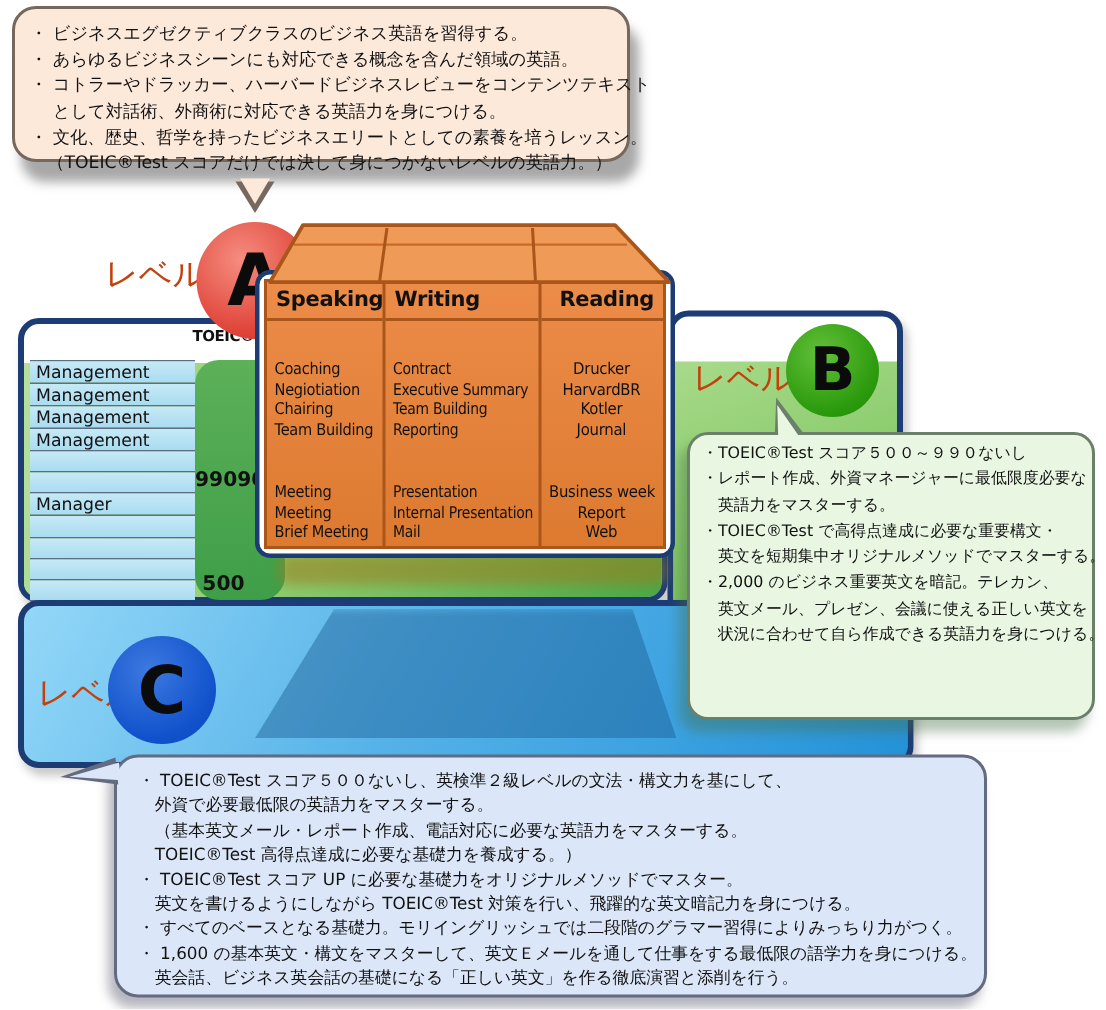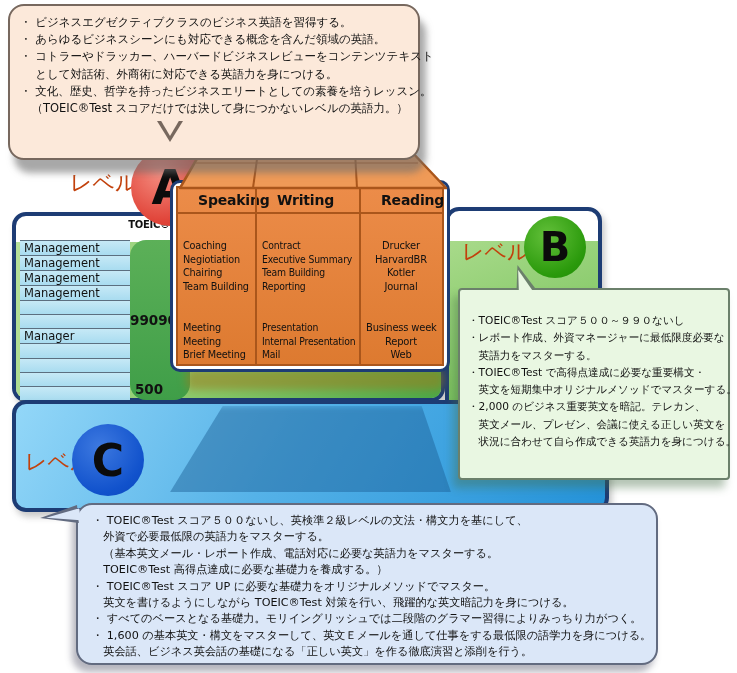--- a/index.html
+++ b/index.html
@@ -3,30 +3,30 @@
 <meta charset="utf-8">
 <style>
   html,body{margin:0;padding:0;background:#fff;}
   #canvas{position:relative;width:737px;height:673px;background:#fff;overflow:hidden;
     font-family:"DejaVu Sans","Liberation Sans",sans-serif;color:#111;}
   .abs{position:absolute;}
   .ln{white-space:pre;}
 
   
   .bubble{box-sizing:border-box;border-radius:16px;}
-  #bubble-a{left:8px;top:4px;width:412px;height:156px;background:#fce9da;border:2px solid #77685e;
+  #bubble-a{left:8px;top:4px;width:412px;height:104px;background:#fce9da;border:2px solid #77685e;
     padding:8px 6px 6px 10px;font-size:11.5px;line-height:17.2px;
     box-shadow:6px 13px 7px rgba(110,110,110,.6);}
   #bubble-a-tail-o{left:157px;top:121px;width:0;height:0;border-left:13px solid transparent;
     border-right:13px solid transparent;border-top:21px solid #77685e;}
   #bubble-a-tail-i{left:160px;top:119px;width:0;height:0;border-left:10px solid transparent;
     border-right:10px solid transparent;border-top:17px solid #fce9da;}
 
   #bubble-b{left:458px;top:288px;width:272px;height:192px;background:#e9f7e2;border:2px solid #6b806b;
-    border-radius:4px;padding:22px 4px 6px 8px;font-size:10.6px;line-height:17.3px;
+    border-radius:14px;padding:4px 4px 6px 8px;font-size:10.6px;line-height:17.3px;
     box-shadow:-5px 8px 8px rgba(70,110,70,.4);}
   #bubble-b-tail-o{left:512px;top:265px;width:0;height:0;border-left:10px solid transparent;
     border-right:10px solid transparent;border-bottom:25px solid #6b806b;transform:skewX(20deg);}
   #bubble-b-tail-i{left:515px;top:270px;width:0;height:0;border-left:7px solid transparent;
     border-right:7px solid transparent;border-bottom:21px solid #e9f7e2;transform:skewX(20deg);}
 
   #bubble-c{left:76px;top:503px;width:582px;height:162px;background:#dbe7f8;border:2px solid #626b80;
     padding:8px 8px 6px 14px;font-size:11.2px;line-height:16.4px;
     box-shadow:-4px 7px 7px rgba(90,90,110,.45);}
   #bubble-c-tail-o{left:40px;top:507px;width:0;height:0;border-top:9px solid transparent;
@@ -75,21 +75,21 @@
   #olive-shadow{left:186px;top:369px;width:258px;height:21px;background:#9c7c1e;opacity:.55;filter:blur(4px);border-radius:6px;}
   #skill-frame{left:170px;top:180px;width:280px;height:192px;box-sizing:border-box;
     background:#fff;border:3px solid #1d3c74;border-radius:10px;}
   #skill-face{left:176px;top:186px;width:268px;height:180px;box-sizing:border-box;
     border:2px solid #aa561b;background:linear-gradient(#ec8c49,#dd7a30);}
   .s-col{position:absolute;top:0;bottom:0;box-sizing:border-box;}
   #col-0{left:0;width:77px;}
   #col-1{left:77px;width:104px;border-left:2px solid #aa561b;}
   #col-2{left:181px;width:83px;border-left:2px solid #aa561b;text-align:center;}
   .col-head{height:26px;border-bottom:2px solid #aa561b;font-weight:bold;font-size:14px;
-    padding:4px 0 0 20px;box-sizing:border-box;letter-spacing:-.2px;}
+    padding:4px 0 0 6px;box-sizing:border-box;letter-spacing:-.2px;}
   .grp{position:absolute;left:5px;right:0;font-size:10.8px;line-height:13.6px;white-space:nowrap;
     transform-origin:left top;letter-spacing:-.2px;}
   .g1{top:51px;}
   .g2{top:133px;}
   #col-0 .grp{transform:scaleX(.9);}
   #col-1 .grp{transform:scaleX(.86);}
   #col-2 .grp{transform:scaleX(.92);}
   #lid-svg{left:170px;top:142px;}
 </style>
 </head>

